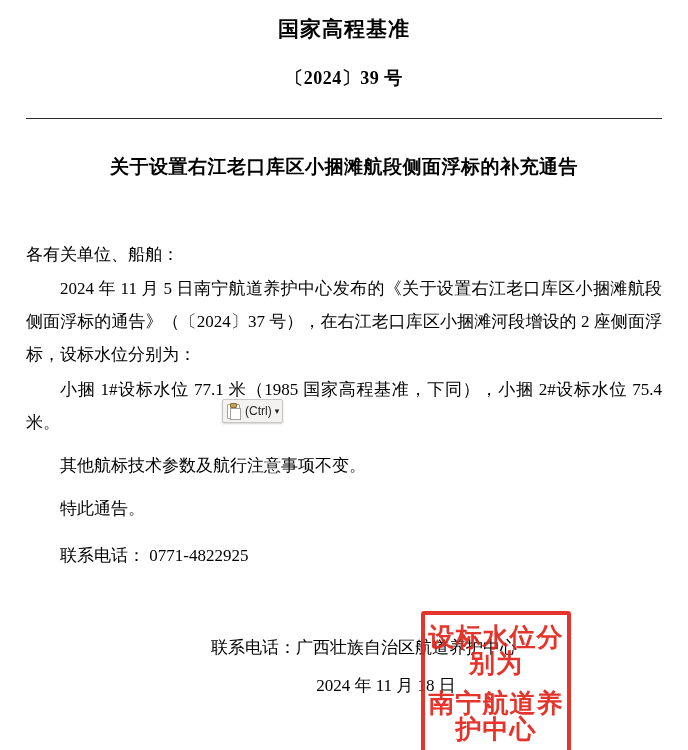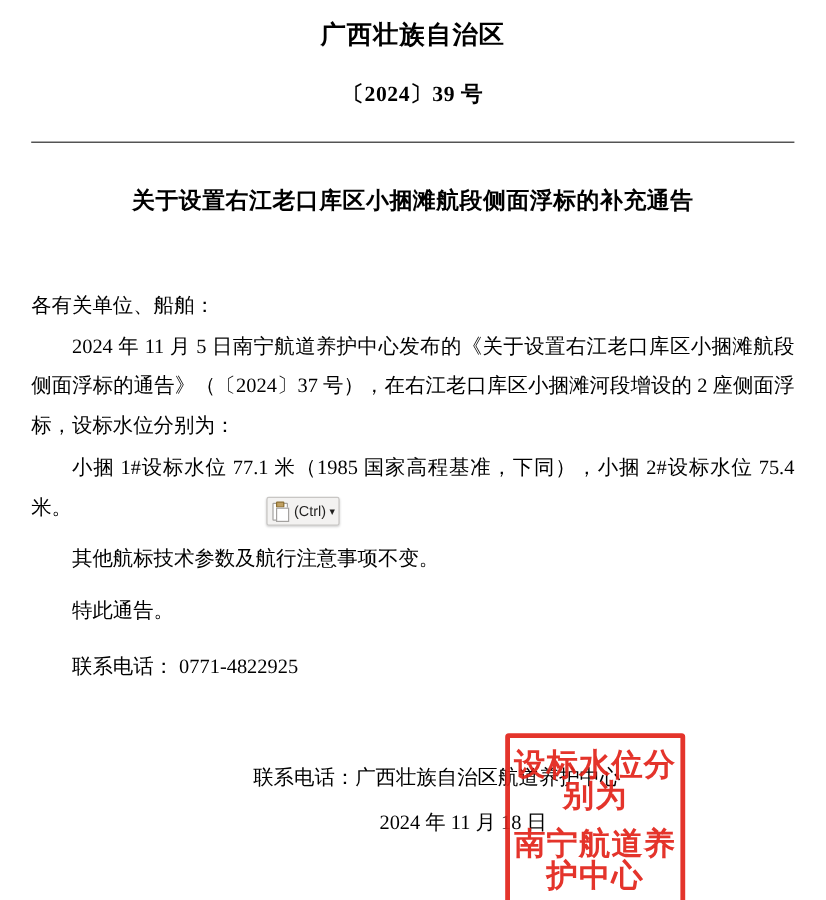--- a/index.html
+++ b/index.html
@@ -82,21 +82,21 @@
     white-space: pre;
   }
   .date-line {
     white-space: pre;
     padding-left: 44px;
   }
   
   .paste-widget {
     position: absolute;
     left: 222px;
-    top: 400px;
+    top: 385px;
     display: flex;
     align-items: center;
     height: 22px;
     padding: 0 3px 0 2px;
     background: #f3f2f1;
     border: 1px solid #c8c6c4;
     border-radius: 2px;
     font-family: "Liberation Sans", sans-serif;
     font-size: 12px;
     color: #201f1e;
@@ -171,21 +171,21 @@
     font-size: 26px;
     letter-spacing: 1px;
     margin-top: 14px;
   }
 </style>
 </head>
 <body>
 
 <div class="page">
 
-  <div class="doc-title">广西壮族自治区</div>
+  <div class="doc-title">国家高程基准</div>
 
   <div class="doc-number">〔2024〕39 号</div>
 
   <hr class="rule">
 
   <div class="subject">关于设置右江老口库区小捆滩航段侧面浮标的补充通告</div>
 
   <div class="salutation">各有关单位、船舶：</div>
 
   <div class="para">2024 年 11 月 5 日南宁航道养护中心发布的《关于设置右江老口库区小捆滩航段侧面浮标的通告》（〔2024〕37 号），在右江老口库区小捆滩河段增设的 2 座侧面浮标，设标水位分别为：</div>

